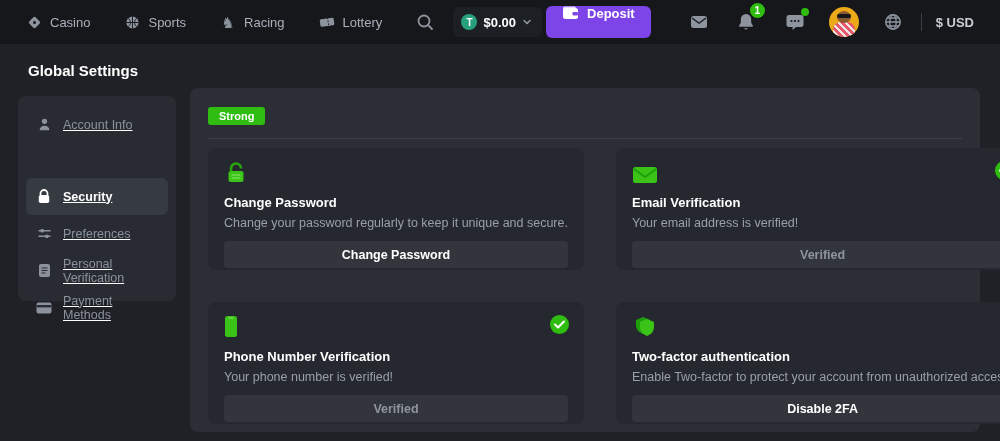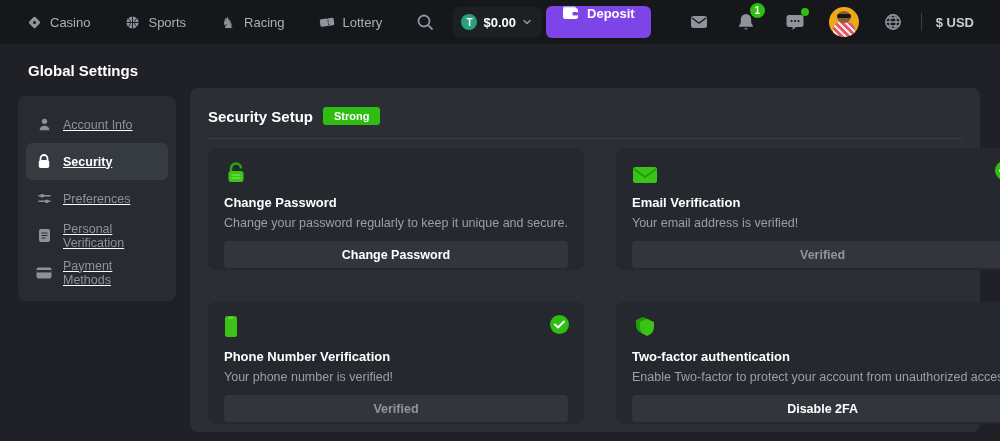--- a/index.html
+++ b/index.html
@@ -88,21 +88,21 @@
   .sidebar {
     position:absolute; left:18px; top:96px; width:158px; height:205px;
     background:#282b31; border-radius:8px; padding:10px 8px;text-decoration:underline;
   }
   .side-item {
     height:37px; border-radius:6px;
     display:flex; align-items:center; gap:11px; padding:0 10px;
     color:#8b929c; font-size:12.5px; cursor:pointer;
   }
   .side-item .ico { width:16px; height:16px; flex:0 0 16px; display:flex; align-items:center; justify-content:center; }
-  .side-item.active { background:#363a41; color:#fff; font-weight:bold; }
+  .side-item.active { background:#363a41; color:#fff; font-weight:bold;margin-top:35px; }
 
   
   .main-panel {
     position:absolute; left:190px; top:88px; width:790px; height:344px;
     background:#2b2e34; border-radius:8px; padding:17px 18px;
   }
   .main-header { display:flex; align-items:center; gap:10px; padding:2px 0 13px 0; border-bottom:1px solid #3a3e46; }
   .main-title { font-size:15px; font-weight:bold; color:#fff; }
   .strength-badge {
     background:#2ebd10; color:#fff; font-size:11px; font-weight:bold;
@@ -294,21 +294,20 @@
           <rect x="0.5" y="0.5" width="15" height="11" rx="2" fill="currentColor"></rect>
           <rect x="0.5" y="3" width="15" height="2.4" fill="#282b31"></rect>
         </svg>
     </span>
     <span>Payment Methods</span>
   </div>
 </div>
 
 <div class="main-panel">
   <div class="main-header">
-    <span class="main-title">Security Setup</span>
     <span class="strength-badge">Strong</span>
   </div>
 
   <div class="cards-grid">
 
     <div class="card">
       <div class="card-icon">
         <svg width="24" height="22" viewBox="0 0 24 22">
             <path d="M7 9V6.5a5 5 0 0 1 10 0" fill="none" stroke="#27a50c" stroke-width="2.6"></path>
             <rect x="4.5" y="9" width="15" height="11" rx="2.5" fill="#3bc318"></rect>

